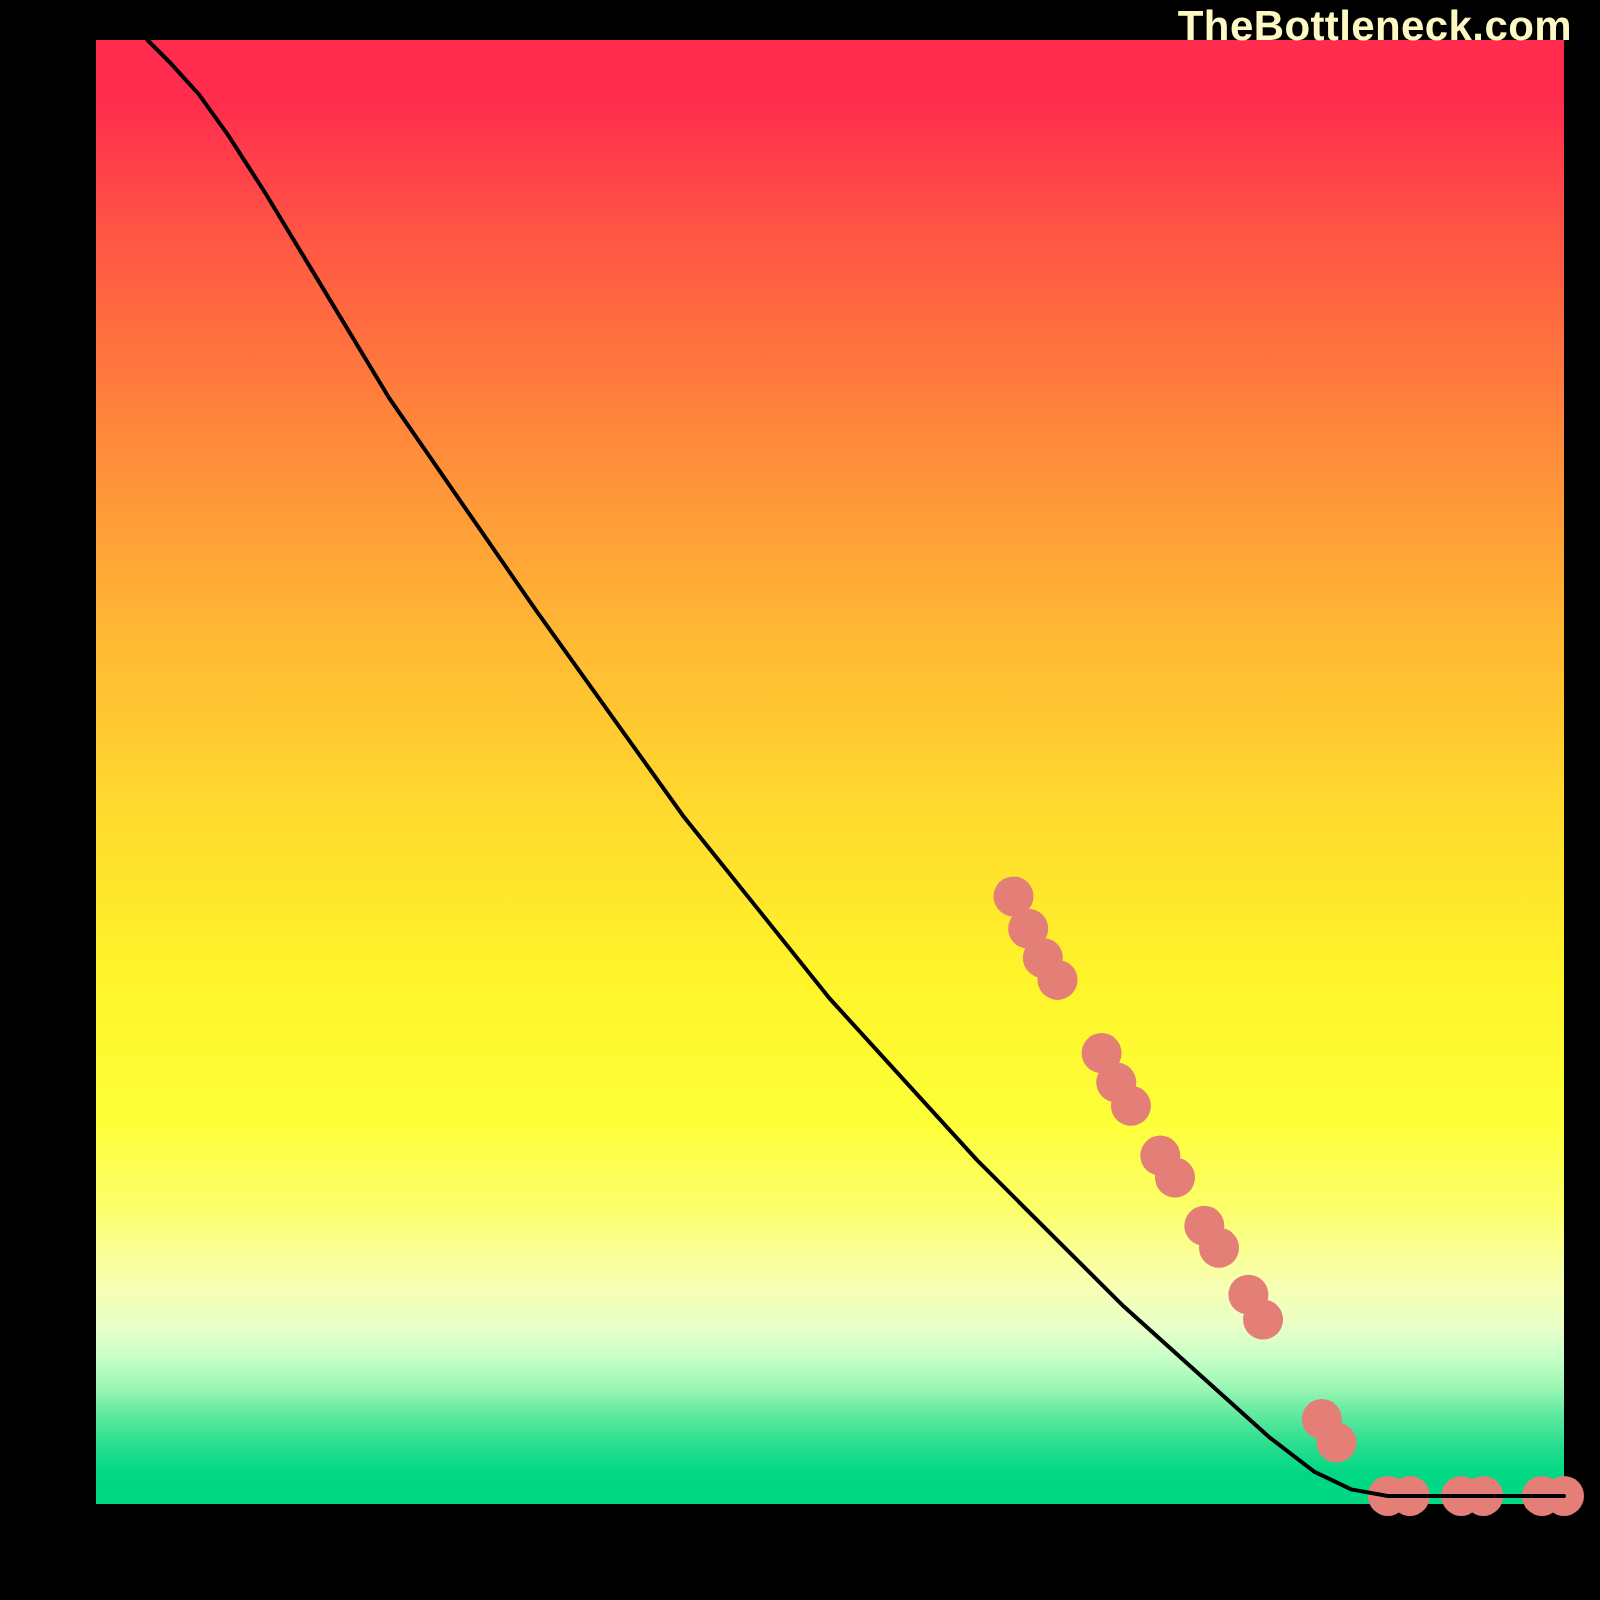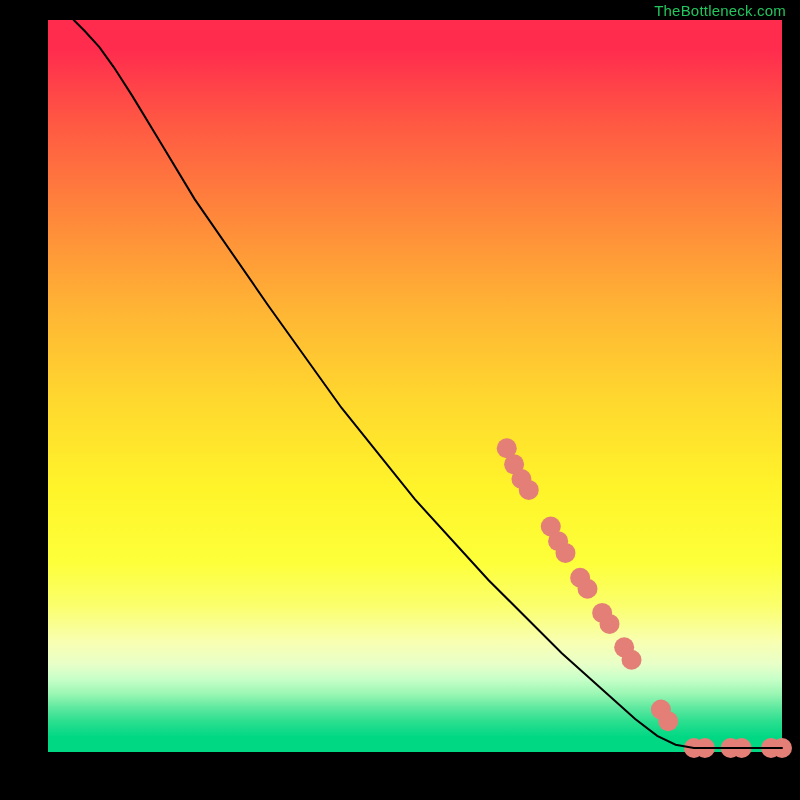--- a/index.html
+++ b/index.html
@@ -40,23 +40,23 @@
       #5de89f 94%,
       #27de8e 96%,
       #00d884 98%,
       #00d884 100%
     );
   }
   .watermark {
     position: absolute;
     top: 2px;
     right: 14px;
-    color: #22c55e;
-    font-size: 15px;
-    font-weight: 400;
+    color: #fef9c3;
+    font-size: 21px;
+    font-weight: 700;
     letter-spacing: 0.2px;
     user-select: none;
   }
   svg.curve {
     position: absolute;
     left: 48px;
     top: 20px;
     width: 734px;
     height: 732px;
     overflow: visible;

